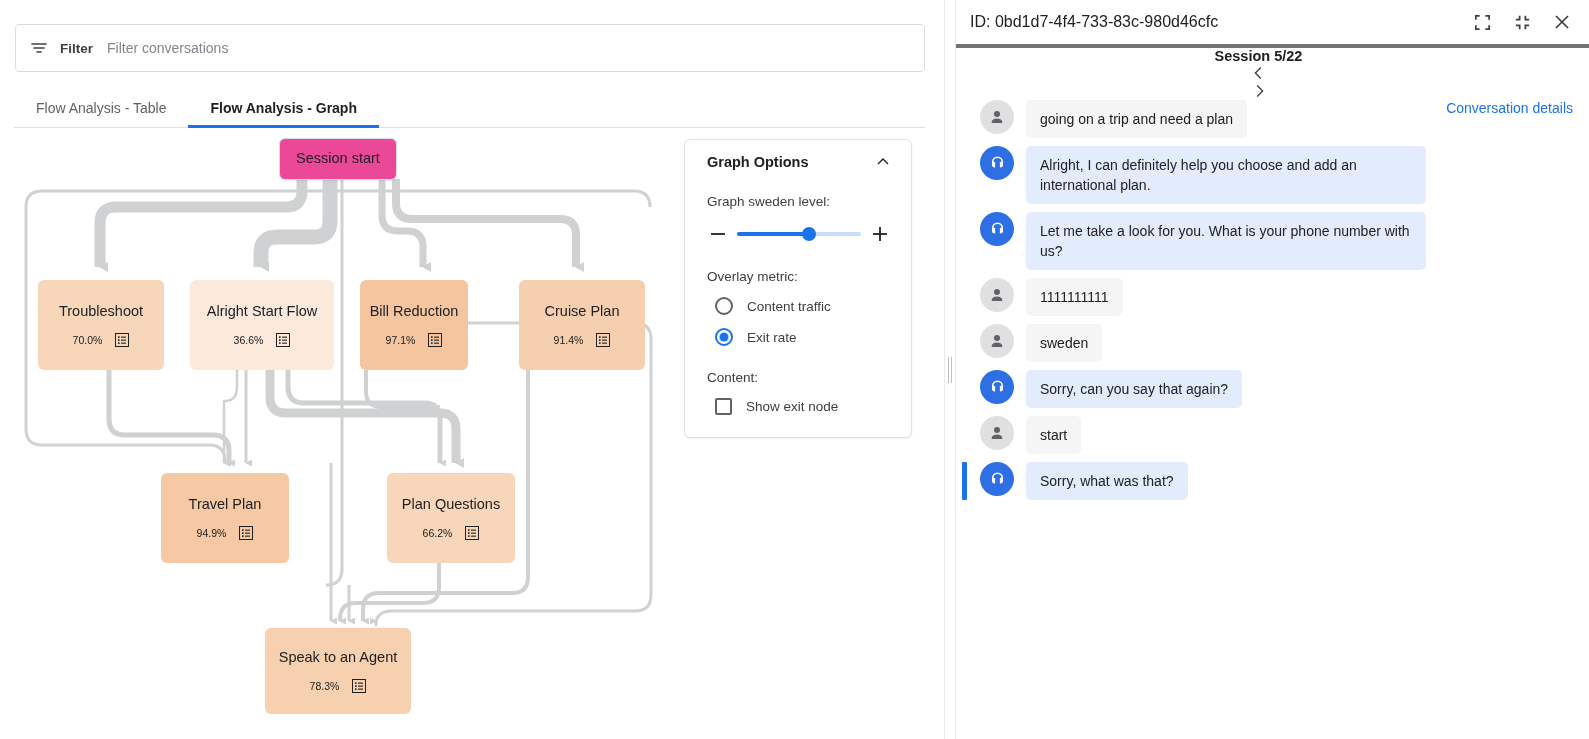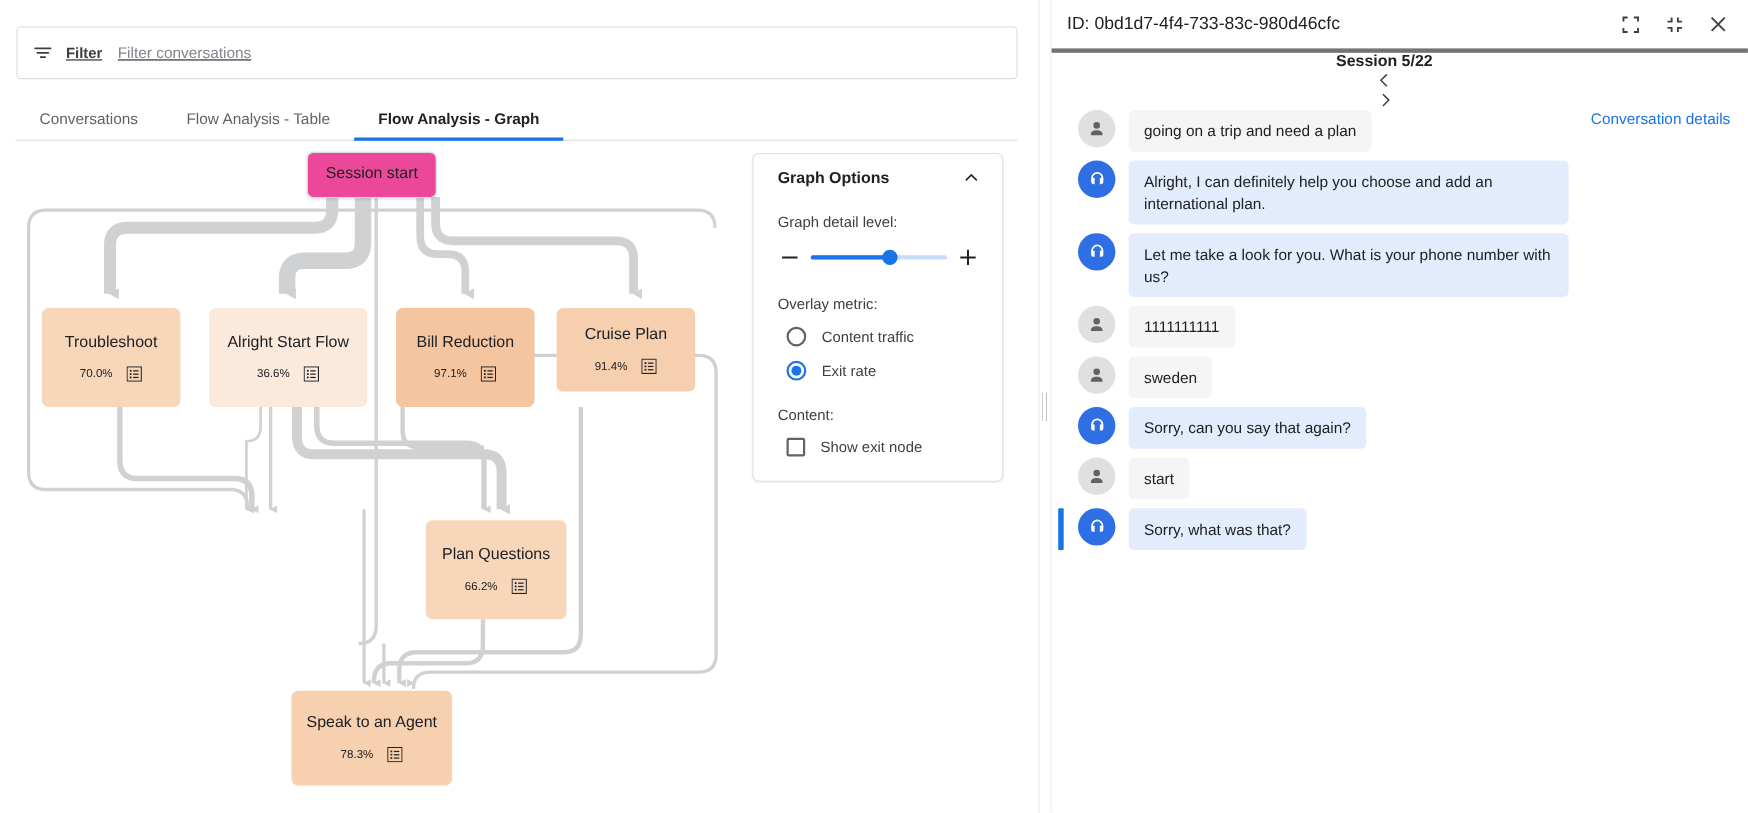--- a/index.html
+++ b/index.html
@@ -17,21 +17,20 @@
     width: 944px; height: 739px; position: relative;
     background: #fff; overflow: hidden;
   }
 
   .filter-bar {
     position: absolute; left: 15px; top: 24px;
     width: 910px; height: 48px;
     border: 1px solid #dadce0; border-radius: 4px;
     display: flex; align-items: center; padding: 0 14px;
     background: #fff;
-    text-decoration: underline;
   }
   .filter-icon { width: 18px; height: 18px; margin-right: 12px; flex: none; }
   .filter-label { font-size: 13.5px; font-weight: bold; color: #3c4043; margin-right: 14px; }
   .filter-input {
     border: none; outline: none; font-size: 14px; color: #5f6368;
     font-family: "Liberation Sans", sans-serif; flex: 1; background: transparent;
   }
   .filter-input::placeholder { color: #80868b; }
 
   .tabs {
@@ -173,21 +172,20 @@
               <line x1="4" y1="9" x2="14" y2="9"></line>
               <line x1="7" y1="13" x2="11" y2="13"></line>
             </g>
           </svg>
       </span>
       <span class="filter-label">Filter</span>
       <input class="filter-input" value="" placeholder="Filter conversations" style="">
     </div>
 
     <div class="tabs">
-      <div class="tab">Conversations</div>
       <div class="tab">Flow Analysis - Table</div>
       <div class="tab active">Flow Analysis - Graph</div>
     </div>
 
     <div class="graph-canvas">
 
       <svg class="graph-svg" viewBox="0 0 944 610">
         <defs>
           <marker id="ah" markerWidth="10" markerHeight="9" refX="5" refY="8" orient="auto" markerUnits="userSpaceOnUse">
             <path d="M0,0 L10,0 L5,9 Z" fill="#cfd1d2"></path>
@@ -272,60 +270,79 @@
                   <rect x="3" y="6.3" width="1.6" height="1.6"></rect>
                   <rect x="6" y="6.6" width="5" height="1.1"></rect>
                   <rect x="3" y="9.3" width="1.6" height="1.6"></rect>
                   <rect x="6" y="9.6" width="5" height="1.1"></rect>
                 </g>
               </svg>
           </span>
         </span>
       </div>
 
-      <div class="node" style="left:360px; top:151px; width:126px; height:90px; background:#f4c59f;">
+      <div class="node" style="left:360px; top:151px; width:108px; height:90px; background:#f4c59f;">
         <span class="node-title">Bill Reduction</span>
         <span class="node-meta">
           <span class="node-pct">97.1%</span>
           <span class="node-detail-icon">
             <svg viewBox="0 0 14 14" width="14" height="14">
                 <rect x="0.5" y="0.5" width="13" height="13" fill="none" stroke="#202124"></rect>
                 <g fill="#202124">
                   <rect x="3" y="3.3" width="1.6" height="1.6"></rect>
                   <rect x="6" y="3.6" width="5" height="1.1"></rect>
                   <rect x="3" y="6.3" width="1.6" height="1.6"></rect>
                   <rect x="6" y="6.6" width="5" height="1.1"></rect>
                   <rect x="3" y="9.3" width="1.6" height="1.6"></rect>
                   <rect x="6" y="9.6" width="5" height="1.1"></rect>
                 </g>
               </svg>
           </span>
         </span>
       </div>
 
-      <div class="node" style="left:506px; top:151px; width:126px; height:76px; background:#f6cfae;">
+      <div class="node" style="left:519px; top:151px; width:126px; height:90px; background:#f6cfae;">
         <span class="node-title">Cruise Plan</span>
         <span class="node-meta">
           <span class="node-pct">91.4%</span>
           <span class="node-detail-icon">
             <svg viewBox="0 0 14 14" width="14" height="14">
                 <rect x="0.5" y="0.5" width="13" height="13" fill="none" stroke="#202124"></rect>
                 <g fill="#202124">
                   <rect x="3" y="3.3" width="1.6" height="1.6"></rect>
                   <rect x="6" y="3.6" width="5" height="1.1"></rect>
                   <rect x="3" y="6.3" width="1.6" height="1.6"></rect>
                   <rect x="6" y="6.6" width="5" height="1.1"></rect>
                   <rect x="3" y="9.3" width="1.6" height="1.6"></rect>
                   <rect x="6" y="9.6" width="5" height="1.1"></rect>
                 </g>
               </svg>
           </span>
         </span>
       </div>
 
+      <div class="node" style="left:161px; top:344px; width:128px; height:90px; background:#f5c9a3;">
+        <span class="node-title">Travel Plan</span>
+        <span class="node-meta">
+          <span class="node-pct">94.9%</span>
+          <span class="node-detail-icon">
+            <svg viewBox="0 0 14 14" width="14" height="14">
+                <rect x="0.5" y="0.5" width="13" height="13" fill="none" stroke="#202124"></rect>
+                <g fill="#202124">
+                  <rect x="3" y="3.3" width="1.6" height="1.6"></rect>
+                  <rect x="6" y="3.6" width="5" height="1.1"></rect>
+                  <rect x="3" y="6.3" width="1.6" height="1.6"></rect>
+                  <rect x="6" y="6.6" width="5" height="1.1"></rect>
+                  <rect x="3" y="9.3" width="1.6" height="1.6"></rect>
+                  <rect x="6" y="9.6" width="5" height="1.1"></rect>
+                </g>
+              </svg>
+          </span>
+        </span>
+      </div>
 
       <div class="node" style="left:387px; top:344px; width:128px; height:90px; background:#f7d6ba;">
         <span class="node-title">Plan Questions</span>
         <span class="node-meta">
           <span class="node-pct">66.2%</span>
           <span class="node-detail-icon">
             <svg viewBox="0 0 14 14" width="14" height="14">
                 <rect x="0.5" y="0.5" width="13" height="13" fill="none" stroke="#202124"></rect>
                 <g fill="#202124">
                   <rect x="3" y="3.3" width="1.6" height="1.6"></rect>
@@ -363,21 +380,21 @@
       <div class="graph-options" style="left:684px; top:10px;">
         <div class="go-header">
           <span class="go-title">Graph Options</span>
           <span class="chevron-up">
             <svg viewBox="0 0 16 16" width="16" height="16">
                 <path d="M3 10 L8 5 L13 10" fill="none" stroke="#202124" stroke-width="1.4"></path>
               </svg>
           </span>
         </div>
 
-        <div class="go-section-label">Graph detail level:</div>
+        <div class="go-section-label">Graph sweden level:</div>
         <div class="slider-row">
           <span class="sl-btn">
             <svg viewBox="0 0 22 22" width="22" height="22">
                 <line x1="4" y1="11" x2="18" y2="11" stroke="#202124" stroke-width="1.8"></line>
               </svg>
           </span>
           <span class="slider-track">
             <span class="slider-fill"></span>
             <span class="slider-thumb"></span>
           </span>

